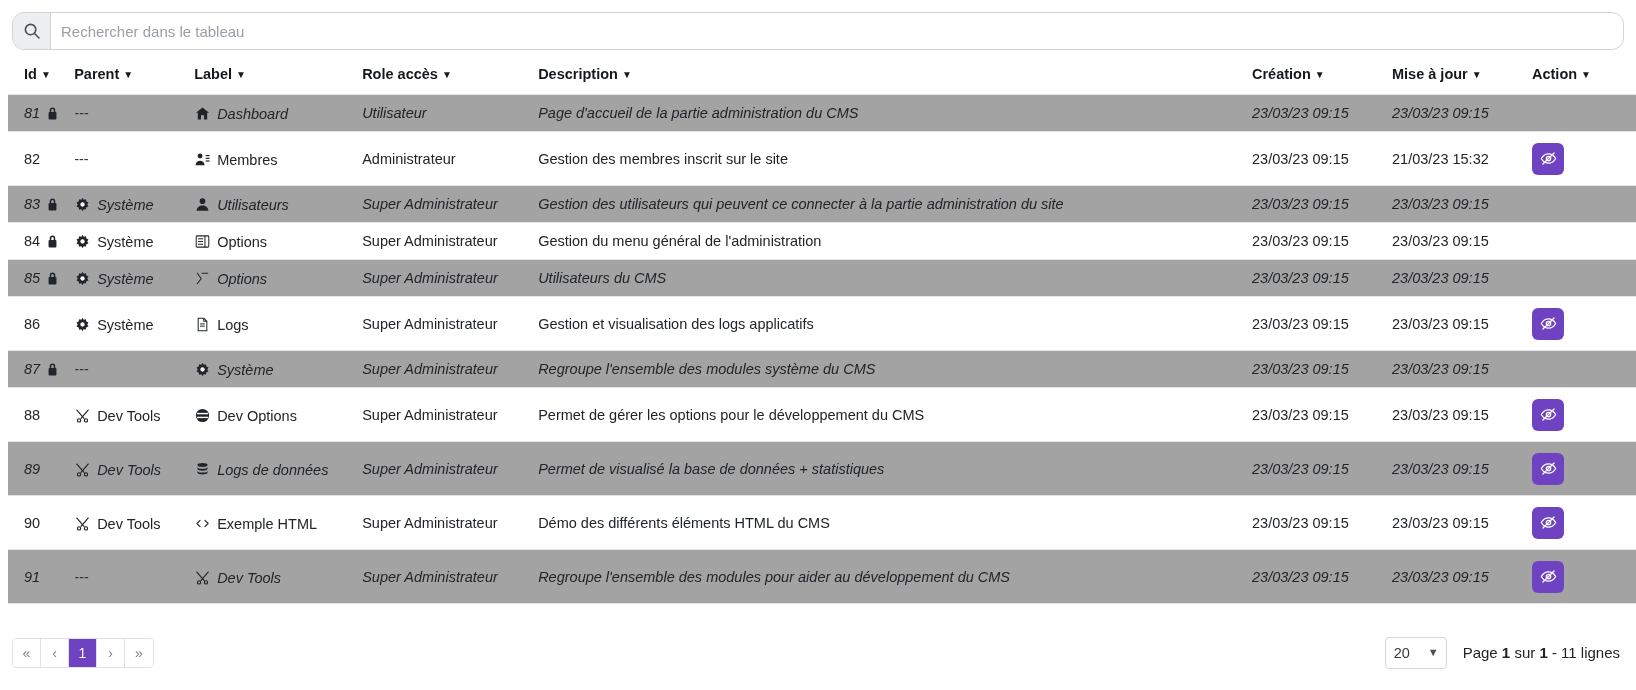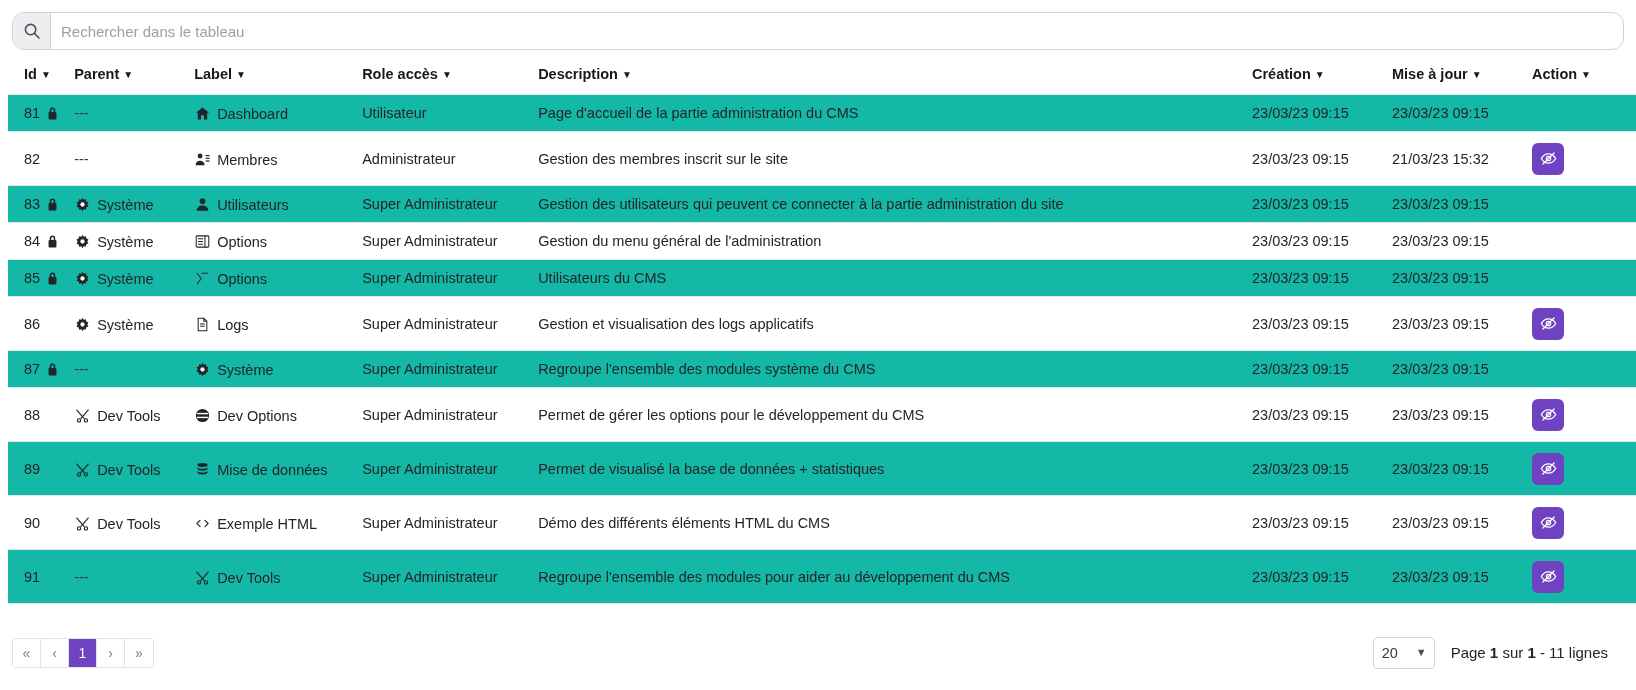--- a/index.html
+++ b/index.html
@@ -83,21 +83,21 @@
     top: -1px;
   }
   table.grid tbody td {
     padding: 8px;
     color: #212529;
     vertical-align: middle;
     border-top: 1px solid #e3e5e8;
     border-bottom: 1px solid #e3e5e8;
     white-space: nowrap;
   }
-  tbody tr.striped td { background: #14b8a6; }
+  tbody tr.striped td { background: #a3a3a3; font-style: italic; }
   tbody tr.plain td { background: #ffffff; margin-top: 20px; }
   tbody tr.tall td { height: 54px; }
   tbody tr.short td { height: 37px; }
 
   
   .c-id    { width: 48px;  padding-left: 16px !important; }
   .c-par   { width: 120px; }
   .c-lab   { width: 168px; }
   .c-role  { width: 176px; }
   .c-desc  { width: auto;  }
@@ -171,21 +171,21 @@
     justify-content: center;
   }
   .pager button:last-child { border-right: 0; }
   .pager button.current {
     background: #6f42c1;
     color: #fff;
     font-weight: normal;
   }
   .footer-right {
     margin-left: auto;
-    margin-right: 28px;
+    margin-right: 16px;
     display: flex;
     align-items: center;
     gap: 16px;
   }
   .perpage {
     appearance: none;
     -webkit-appearance: none;
     border: 1px solid #d3d6da;
     border-radius: 4px;
     background: #fff;
@@ -416,21 +416,21 @@
           <td class="c-par"><span class="cellicon"><svg width="15" height="15" viewBox="0 0 16 16" fill="none" stroke="#212529" stroke-width="1.25" stroke-linecap="round">
                 <path d="M2 2.2 9.6 11"></path>
                 <path d="M14 2.2 6.4 11"></path>
                 <circle cx="4.3" cy="13.2" r="1.7"></circle>
                 <circle cx="11.7" cy="13.2" r="1.7"></circle>
               </svg></span><span>Dev Tools</span></td>
           <td class="c-lab"><span class="cellicon"><svg width="15" height="15" viewBox="0 0 16 16" fill="#212529">
                 <ellipse cx="8" cy="3.1" rx="5.4" ry="2.1"></ellipse>
                 <path d="M2.6 5.2c0 1.16 2.42 2.1 5.4 2.1s5.4-.94 5.4-2.1v1.9c0 1.16-2.42 2.1-5.4 2.1s-5.4-.94-5.4-2.1z"></path>
                 <path d="M2.6 9.2c0 1.16 2.42 2.1 5.4 2.1s5.4-.94 5.4-2.1v1.9c0 1.16-2.42 2.1-5.4 2.1s-5.4-.94-5.4-2.1z"></path>
-              </svg></span><span>Mise de données</span></td>
+              </svg></span><span>Logs de données</span></td>
           <td class="c-role"><span>Super Administrateur</span></td>
           <td class="c-desc"><span>Permet de visualisé la base de données + statistiques</span></td>
           <td class="c-crea"><span>23/03/23 09:15</span></td>
           <td class="c-maj"><span>23/03/23 09:15</span></td>
           <td class="c-act"><button class="act-btn">
               <span>
                 <svg width="17" height="17" viewBox="0 0 18 18" fill="none" stroke="#ffffff" stroke-width="1.35" stroke-linecap="round">
                   <path d="M1.4 9S4.2 4.1 9 4.1 16.6 9 16.6 9 13.8 13.9 9 13.9 1.4 9 1.4 9z"></path>
                   <circle cx="9" cy="9" r="2.3"></circle>
                   <line x1="3.1" y1="14.9" x2="14.9" y2="3.1"></line>

